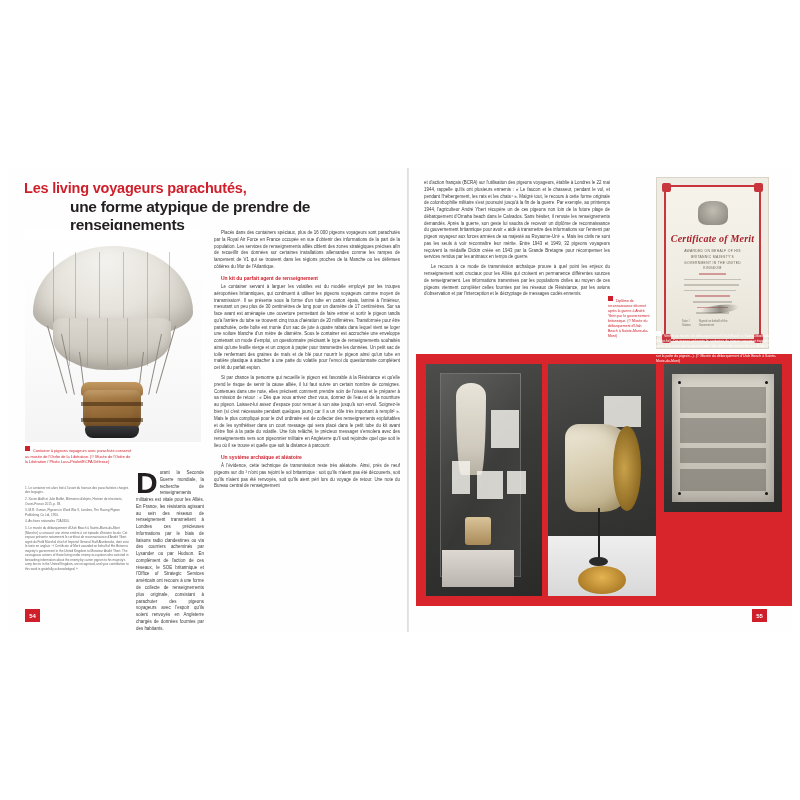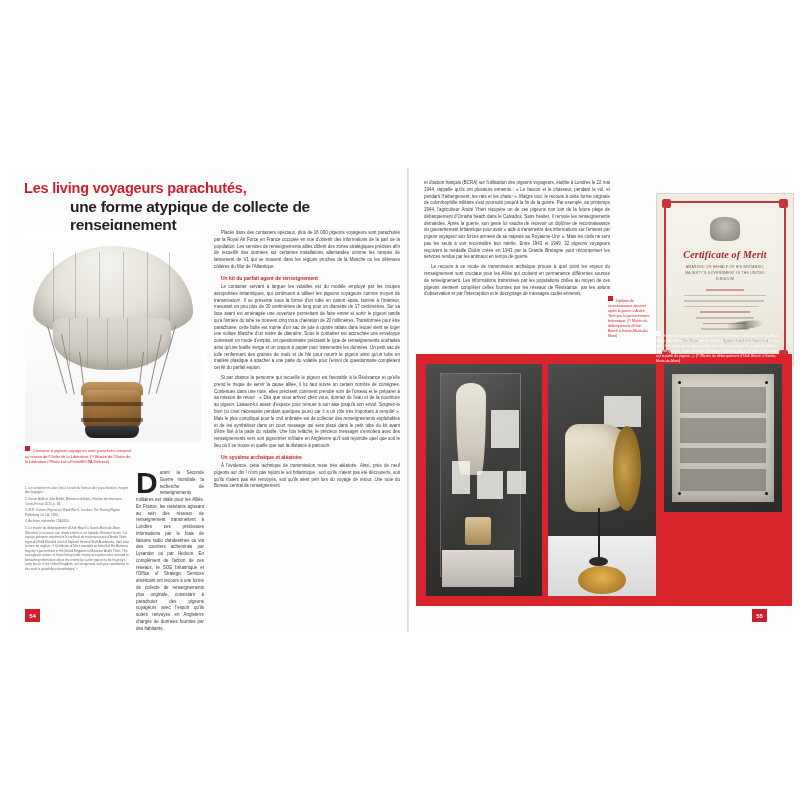--- a/index.html
+++ b/index.html
@@ -173,22 +173,22 @@
     line-height: 0.78;
     font-weight: 700;
     color: #231f20;
     margin: 1px 2px 0 0;
   }
 
   .col-mid  { left: 206px; top: 62px;  width: 186px; }
   .col-right{ left: 416px; top: 12px;  width: 186px; }
   .cert {
     position: absolute;
-    left: 249px; top: 26px;
-    width: 136px; height: 170px;
+    left: 249px; top: 10px;
+    width: 111px; height: 170px;
     background: #efece4;
     box-shadow: 0 0 0 1px #d8d4c8;
     overflow: hidden;
     padding-left: 47px;
   }
   .cert-inner {
     position: absolute; inset: 7px;
     border: 2px solid #c8353c;
     background:
       linear-gradient(180deg,#f6f3eb 0%, #efece3 60%, #e7e3d8 100%);
@@ -372,21 +372,21 @@
 
 <div id="page">
 
   <div class="spread">
     <div class="page-left"></div>
     <div class="page-right"></div>
     <div class="gutter"></div>
 
     <div class="headline">
       <div class="l1">Les living voyageurs parachutés,</div>
-      <div class="l2">une forme atypique de collecte de renseignement</div>
+      <div class="l2">une forme atypique de prendre de renseignements</div>
     </div>
 
     <div class="photo-parachute">
       <div class="canopy">
         <div class="seam" style="left:20px"></div>
         <div class="seam" style="left:42px"></div>
         <div class="seam" style="left:66px"></div>
         <div class="seam" style="left:90px"></div>
         <div class="seam" style="left:114px"></div>
         <div class="seam" style="left:136px"></div>

